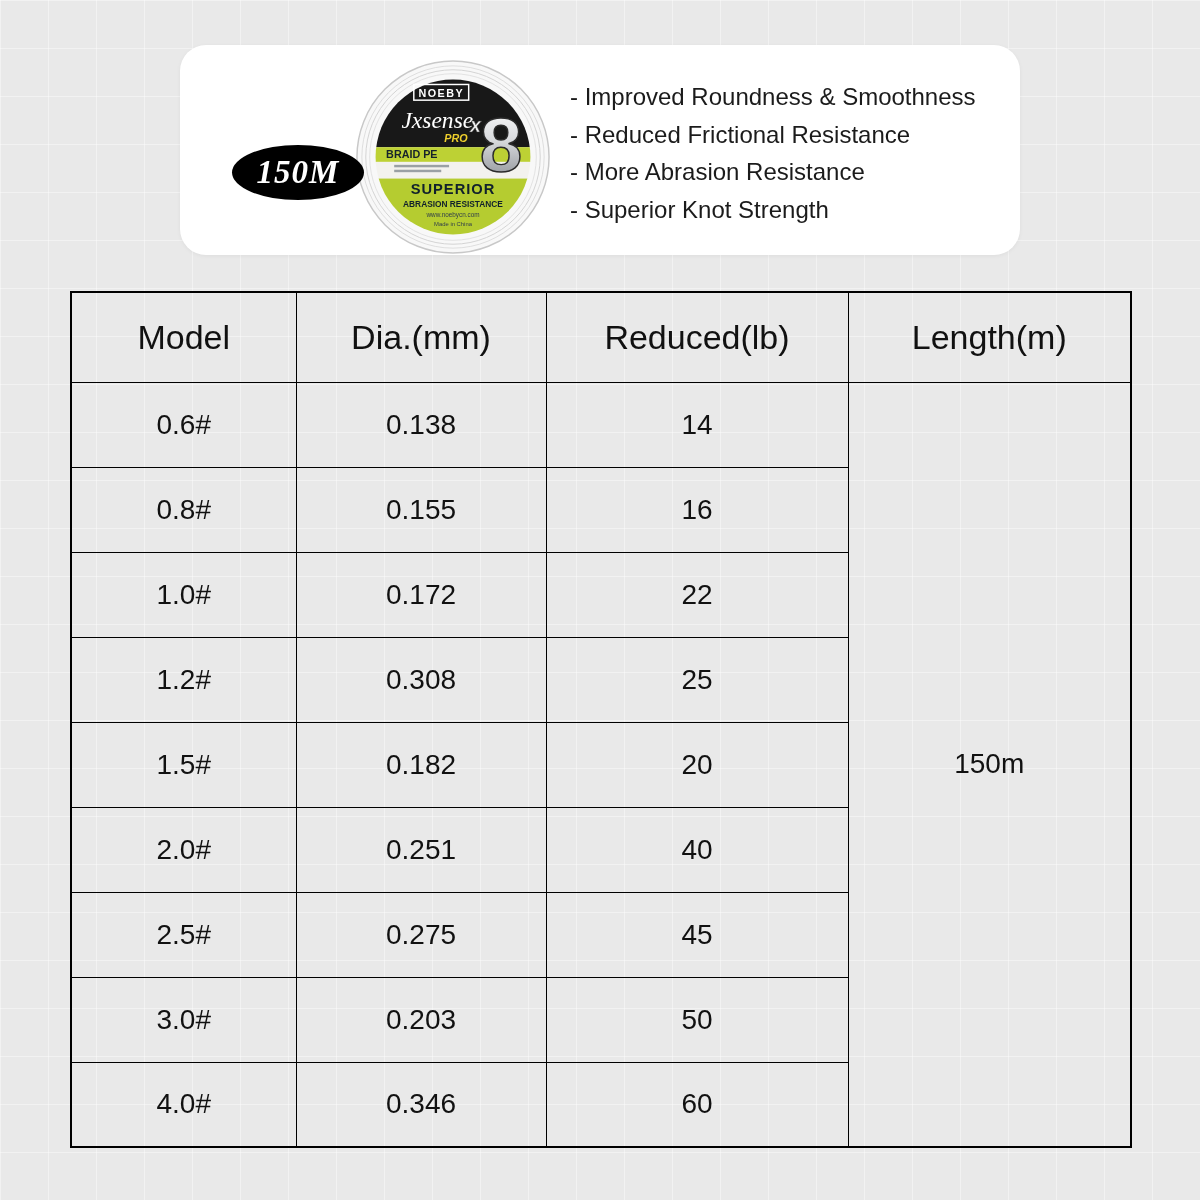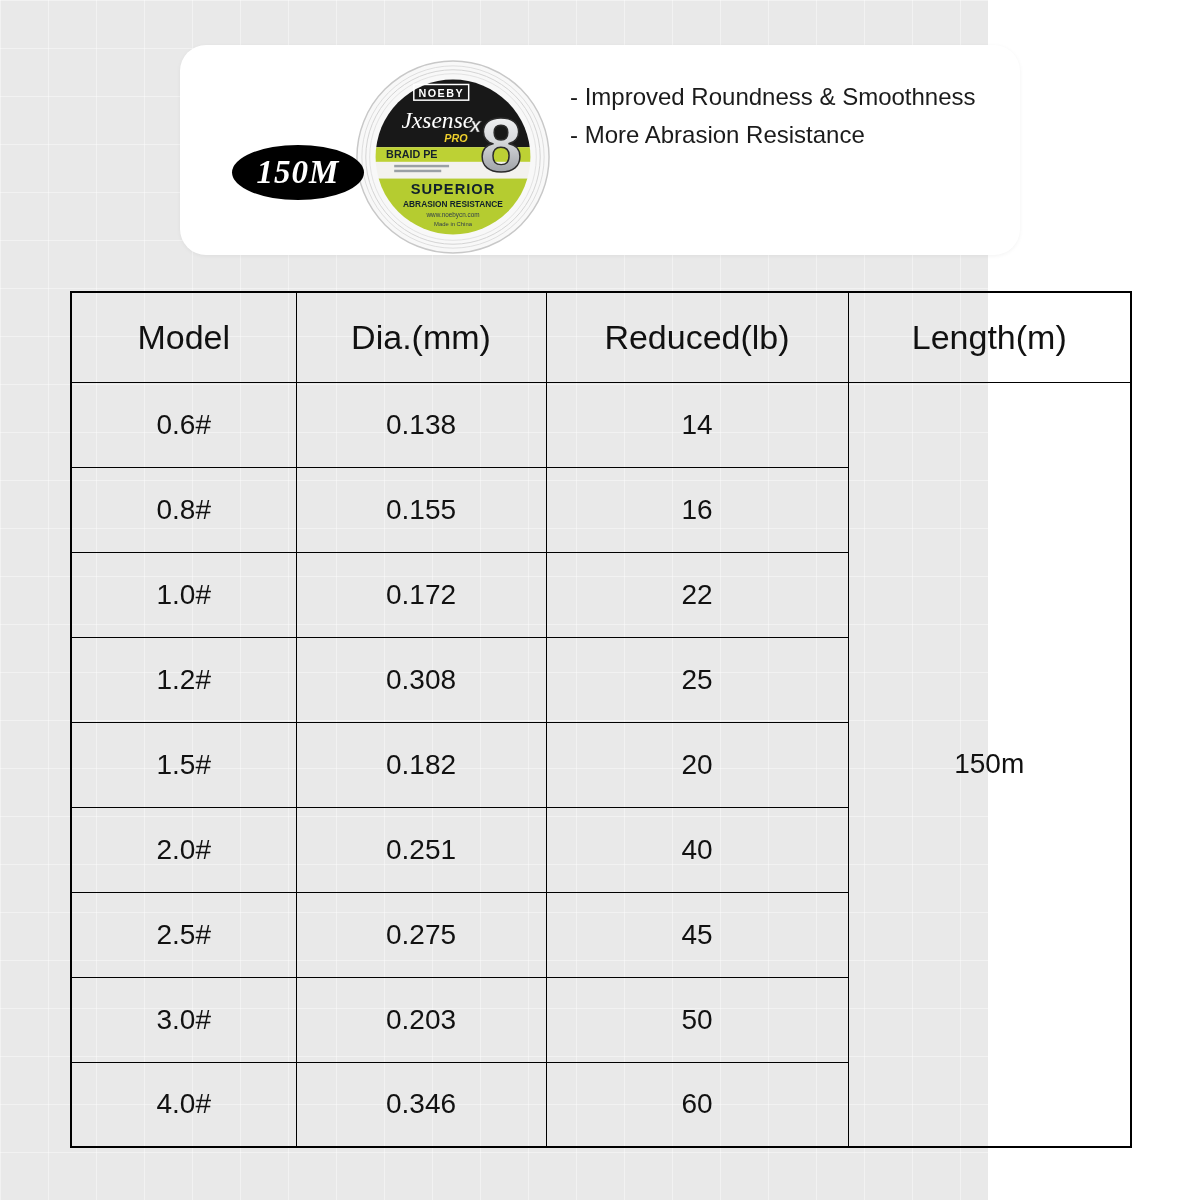--- a/index.html
+++ b/index.html
@@ -1,20 +1,20 @@
 <!DOCTYPE html>
 <html><head>
 <meta charset="utf-8">
 <style>
   * { margin: 0; padding: 0; box-sizing: border-box; }
   html, body { width: 1200px; height: 1200px; overflow: hidden; }
   body { font-family: "Liberation Sans", sans-serif; }
 
   .page {
-    position: relative; width: 988px; height: 1200px;
+    position: relative; width: 1200px; height: 1200px;
     background-color: #e9e9e9;
     background-image:
       linear-gradient(rgba(255,255,255,0.40) 1px, transparent 1px),
       linear-gradient(90deg, rgba(255,255,255,0.40) 1px, transparent 1px);
     background-size: 48px 48px;
   }
 
   .hero-card {
     position: absolute; left: 180px; top: 45px; width: 840px; height: 210px;
     background: #ffffff; border-radius: 26px;
@@ -100,21 +100,23 @@
       <text x="100" y="161" text-anchor="middle" font-size="6.5" fill="#33404a">www.noebycn.com</text>
       <text x="100" y="170" text-anchor="middle" font-size="6" fill="#33404a">Made in China</text>
     </svg>
 
     <div class="length-badge">
       <span>150M</span>
     </div>
 
     <div class="features">
       <div class="feature">- Improved Roundness &amp; Smoothness</div>
+      <div class="feature">- Reduced Frictional Resistance</div>
       <div class="feature">- More Abrasion Resistance</div>
+      <div class="feature">- Superior Knot Strength</div>
     </div>
 
   </div>
 
   <table class="spec-table">
     <colgroup>
       <col style="width:225px">
       <col style="width:250px">
       <col style="width:302px">
       <col style="width:283px">

